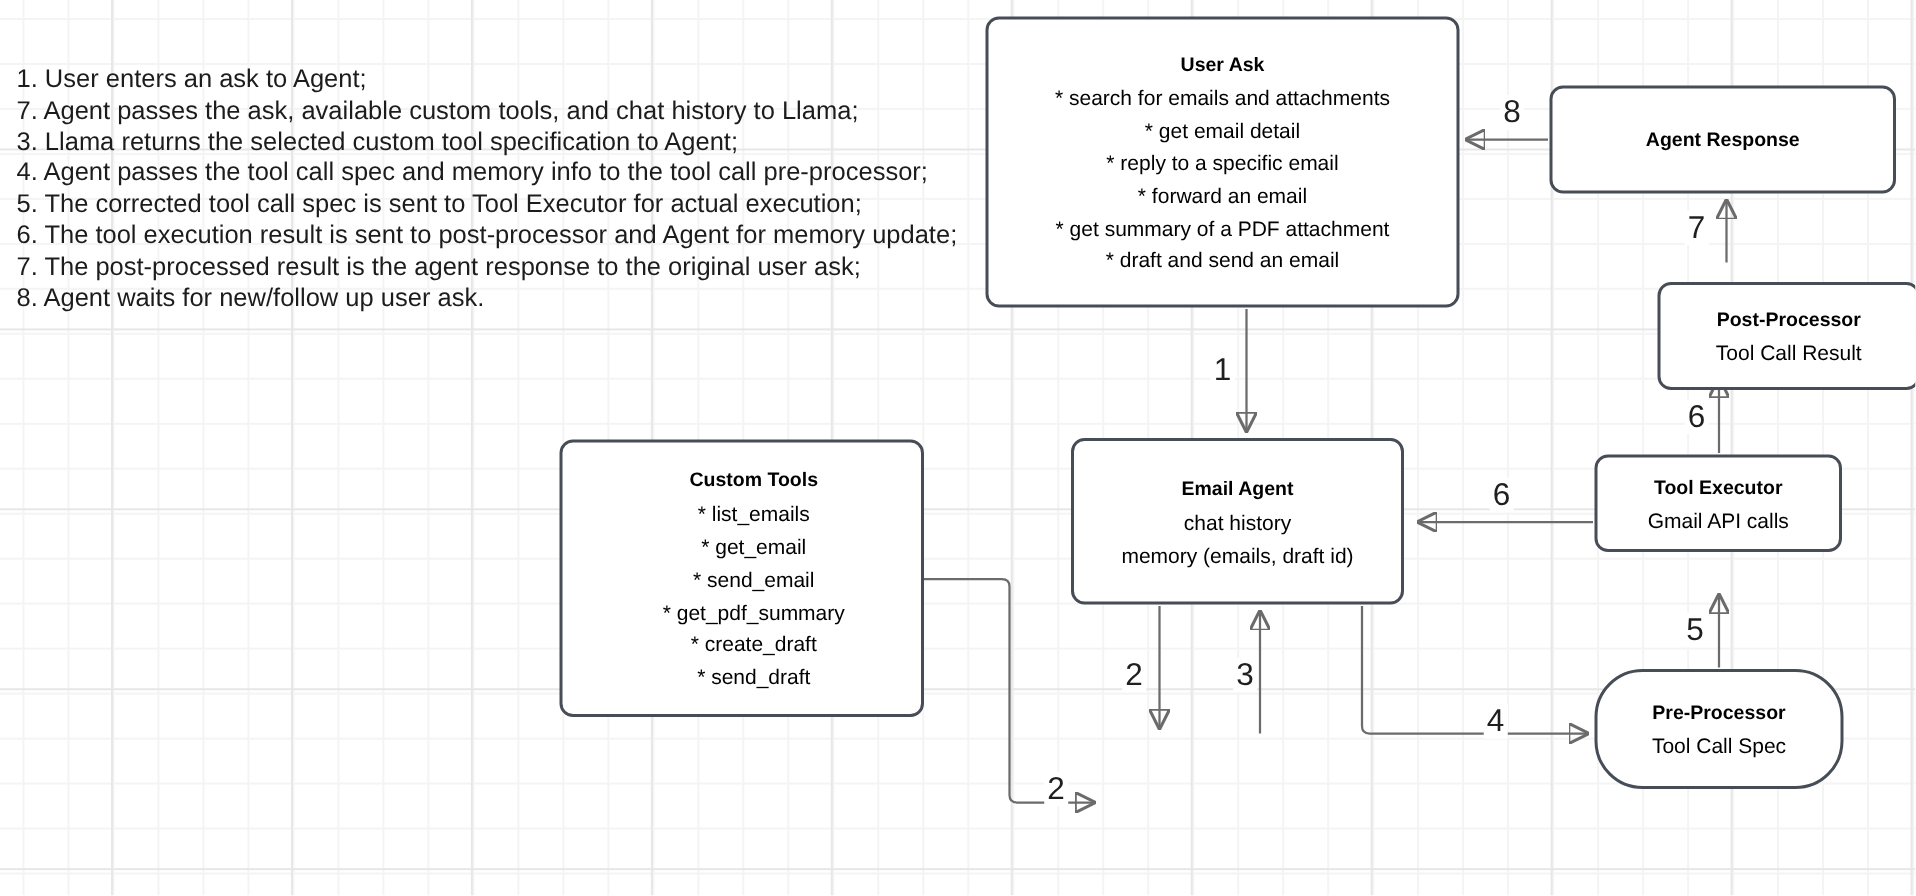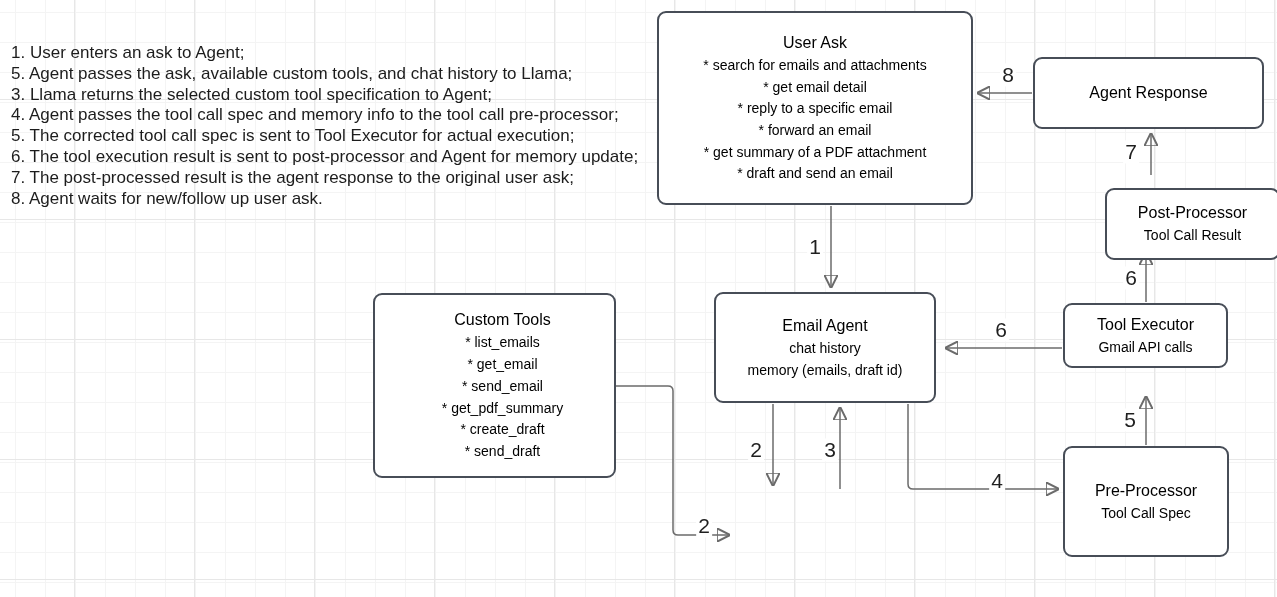--- a/index.html
+++ b/index.html
@@ -23,33 +23,33 @@
     white-space:nowrap;
   }
   .wires{position:absolute;left:0;top:0;width:1277px;height:597px;}
   .wires path{fill:none;stroke:#6b6b6b;stroke-width:1.5;}
   .box{
     position:absolute;background:#ffffff;
     border:2px solid #474d57;border-radius:9px;
     display:flex;flex-direction:column;align-items:center;justify-content:center;
     text-align:center;box-sizing:border-box;
   }
-  .box .title{font-weight:normal;font-size:16px;line-height:24px;white-space:nowrap;}
+  .box .title{font-weight:bold;font-size:13px;line-height:24px;white-space:nowrap;}
   .box .line{font-size:14px;line-height:21.7px;white-space:nowrap;}
   .elabel{
     position:absolute;transform:translate(-50%,-50%);
     font-size:21px;line-height:1.1;color:#1f1f1f;
     background:#fff;padding:0 2px;
   }
   
   #box-user-ask{left:657px;top:11px;width:316px;height:194px;}
   #box-agent-response{left:1033px;top:57px;width:231px;height:72px;}
   #box-post-processor{left:1065px;top:188px;width:175px;height:72px;margin-left:40px;}
   #box-tool-executor{left:1063px;top:303px;width:165px;height:65px;}
-  #box-pre-processor{left:1063px;top:446px;width:166px;height:111px;}
+  #box-pre-processor{left:1063px;top:446px;width:166px;height:80px;border-radius:32px;}
   #box-email-agent{left:714px;top:292px;width:222px;height:111px;}
   #box-custom-tools{left:373px;top:293px;width:243px;height:185px;padding-left:16px;}
   #box-llama{left:734px;top:490px;width:150px;height:90px;}
   
   #el-1{left:815px;top:247px;}
   #el-2a{left:756px;top:450px;}
   #el-2b{left:704px;top:526px;}
   #el-3{left:830px;top:450px;}
   #el-4{left:997px;top:481px;}
   #el-5{left:1130px;top:420px;}
@@ -58,21 +58,21 @@
   #el-7{left:1131px;top:152px;}
   #el-8{left:1008px;top:75px;}
 </style>
 </head>
 <body>
 
 <div class="canvas">
 
   <div class="notes">
     <div>1. User enters an ask to Agent;</div>
-    <div>5. Agent passes the ask, available custom tools, and chat history to Llama;</div>
+    <div>7. Agent passes the ask, available custom tools, and chat history to Llama;</div>
     <div>3. Llama returns the selected custom tool specification to Agent;</div>
     <div>4. Agent passes the tool call spec and memory info to the tool call pre-processor;</div>
     <div>5. The corrected tool call spec is sent to Tool Executor for actual execution;</div>
     <div>6. The tool execution result is sent to post-processor and Agent for memory update;</div>
     <div>7. The post-processed result is the agent response to the original user ask;</div>
     <div>8. Agent waits for new/follow up user ask.</div>
   </div>
 
   <svg class="wires" viewBox="0 0 1277 597">
     <defs>

